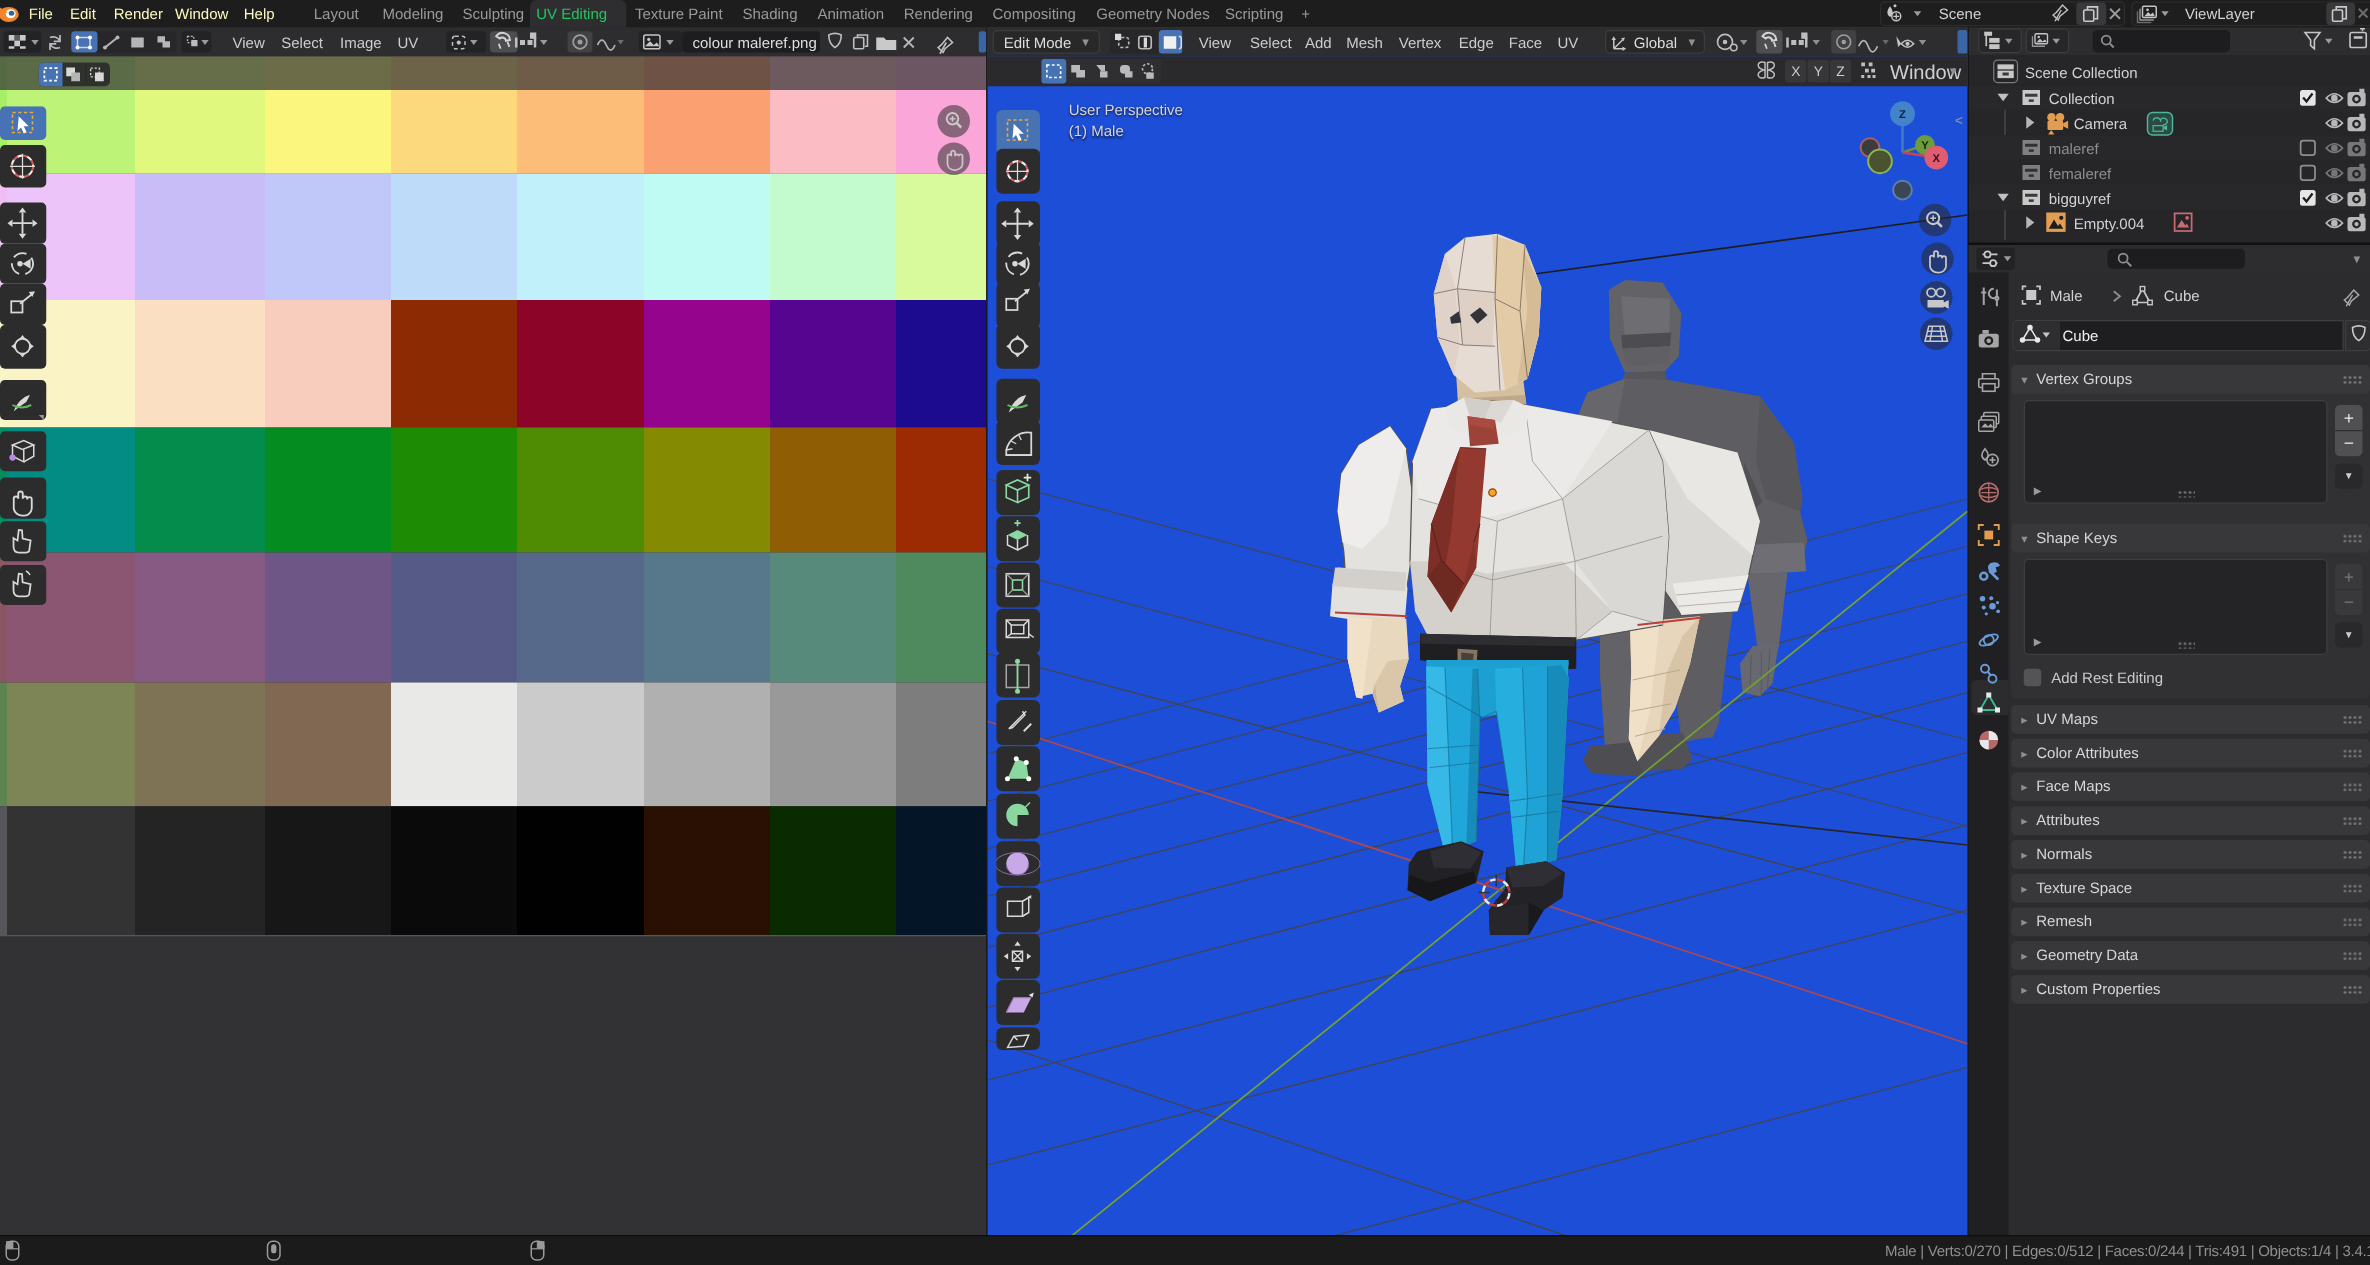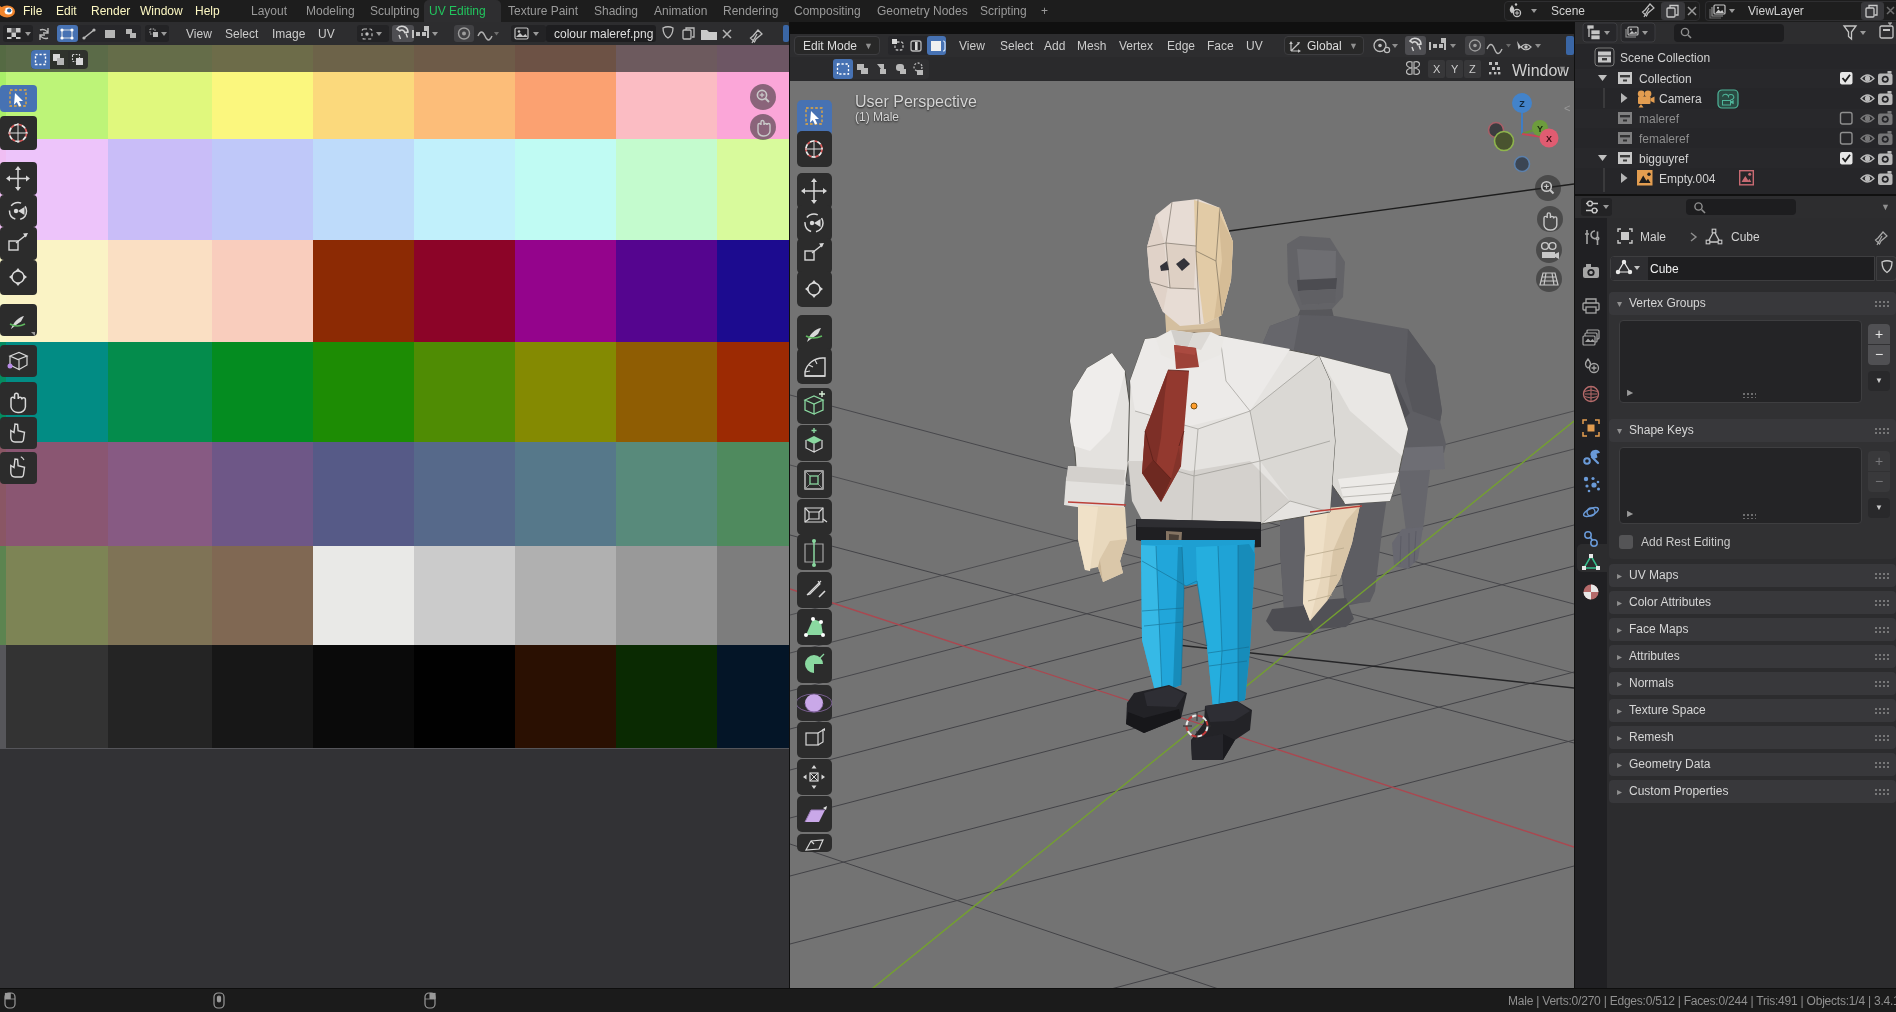--- a/index.html
+++ b/index.html
@@ -12,21 +12,21 @@
 .scenefield{position:absolute;top:1px;height:20px;background:#1e1e1e;border:1px solid #2e2e30;border-radius:4px;color:#d2d2d2}
 
 .hdr{position:absolute;background:#2d2d2f;color:#c5c5c5;font-size:12px}
 .hmenu{position:absolute;top:5px;color:#cccccc}
 .ddown{position:absolute;background:#282828;border:1px solid #3d3d40;border-radius:4px;color:#dddddd;font-size:12px}
 
 #uv{left:0;top:22px;width:789px;height:966px;background:#323235}
 #uvhdr{left:0;top:0;width:789px;height:23px}
 .prow{position:absolute;left:0;width:789px}
 
-#vp{left:790px;top:34px;width:784px;height:966px;background:#737373}
+#vp{left:790px;top:22px;width:784px;height:966px;background:#1d4ed8}
 #vphdr{left:0;top:0;width:784px;height:23px}
 #vptool{position:absolute;left:0;top:23px;width:784px;height:24px;background:#2a2a2c}
 
 #outl{left:1575px;top:22px;width:321px;height:172px;background:#262629;font-size:12px;color:#cfcfcf}
 #outlhdr{left:0;top:0;width:321px;height:22px}
 
 #props{left:1575px;top:196px;width:321px;height:792px;background:#2c2c2e;font-size:12px;color:#d2d2d2}
 #ptabs{position:absolute;left:0;top:0;width:32px;height:792px;background:#202023}
 .phead{position:absolute;left:33px;width:285px;height:23px;line-height:23px;background:#38383b;border-radius:4px;color:#d6d6d6}
 .phead .chev{color:#909090;margin:0 7px 0 8px;font-size:10px}
@@ -540,21 +540,21 @@
               <line x1="-14" y1="0" x2="-5" y2="0"></line>
               <line x1="5" y1="0" x2="14" y2="0"></line>
       <line x1="0" y1="-14" x2="0" y2="-5"></line>
               <line x1="0" y1="5" x2="0" y2="14"></line>
             </g>
     </g>
 
     <circle cx="404" cy="325" r="3" fill="#ff9e2c" stroke="#7a5010" stroke-width="1"></circle>
   </svg>
   
-  <span class="abs" style="left:65px;top:12px;color:#d6d6d6;font-size:16px;text-shadow:0 1px 2px rgba(0,0,0,.8)">User Perspective</span>
+  <span class="abs" style="left:65px;top:12px;color:#d6d6d6;font-size:12px;text-shadow:0 1px 2px rgba(0,0,0,.8)">User Perspective</span>
   <span class="abs" style="left:65px;top:29px;color:#d6d6d6;font-size:12px;text-shadow:0 1px 2px rgba(0,0,0,.8)">(1) Male</span>
   
   <svg class="abs" style="left:7px;top:16px" width="36" height="780" viewBox="0 0 36 774">
     <g transform="translate(0,0)">
       <rect x="0" y="0" width="35" height="36" rx="5" fill="#4772b3"></rect>
       <rect x="9" y="8" width="16" height="16" fill="none" stroke="#e8a93d" stroke-width="1.3" stroke-dasharray="2.6 2"></rect>
       <path d="M14 11 l8 8 -4 0 2.2 4.5 -2.2 1 -2.2-4.5 -2.8 2.8 z" fill="#fff"></path>
     </g>
     <g transform="translate(0,-6)">
       <rect x="0" y="37" width="35" height="36" rx="5" fill="#2c2c2c"></rect>

